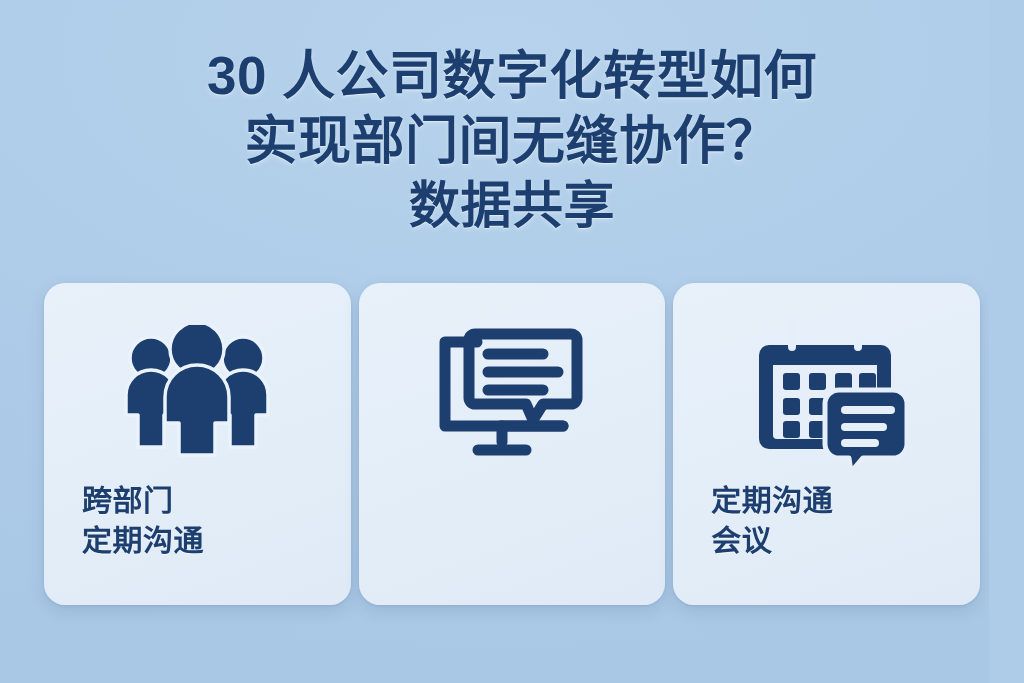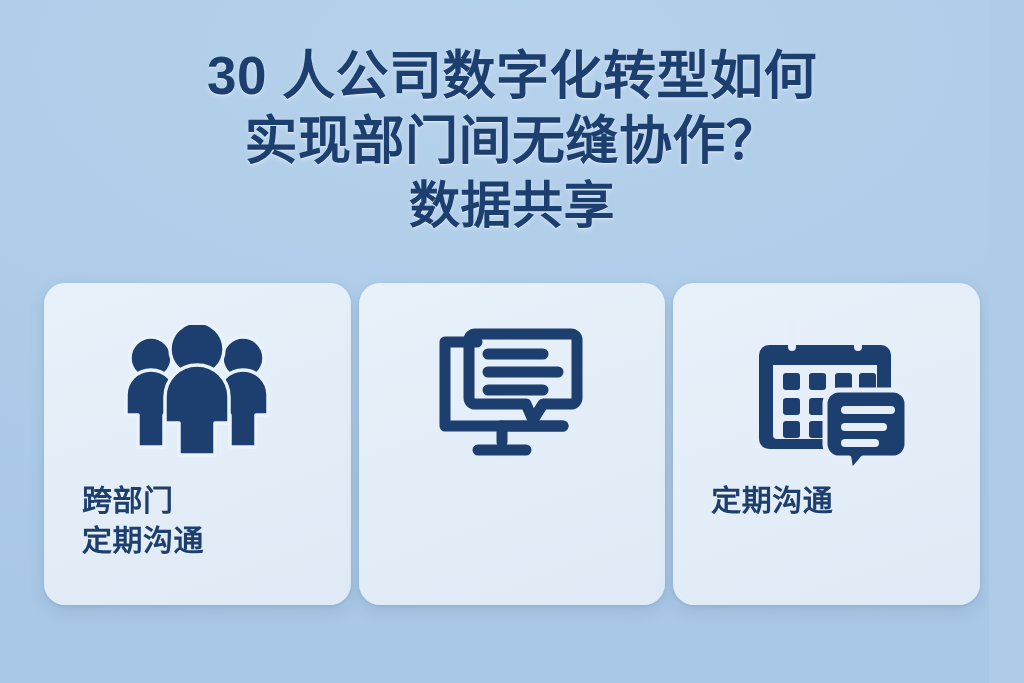--- a/index.html
+++ b/index.html
@@ -186,17 +186,18 @@
           <path d="M92 75h54a14 14 0 0 1 14 14v40a14 14 0 0 1-14 14h-30l-12 14-2-14h-10a14 14 0 0 1-14-14V89a14 14 0 0 1 14-14z" fill="#1d3f70" stroke="#e6eff9" stroke-width="5" stroke-linejoin="round"></path>
           <g stroke="#e6eff9" stroke-width="8" stroke-linecap="round" fill="none">
             <path d="M98 95h46"></path>
             <path d="M98 112h38"></path>
             <path d="M98 128h30"></path>
           </g>
         </svg>
       </div>
       <div class="card-label">
         <span class="lbl-line">定期沟通</span>
+        <span class="lbl-line">会议</span>
       </div>
     </div>
 
   </div>
 </div>
 
 </body></html>

